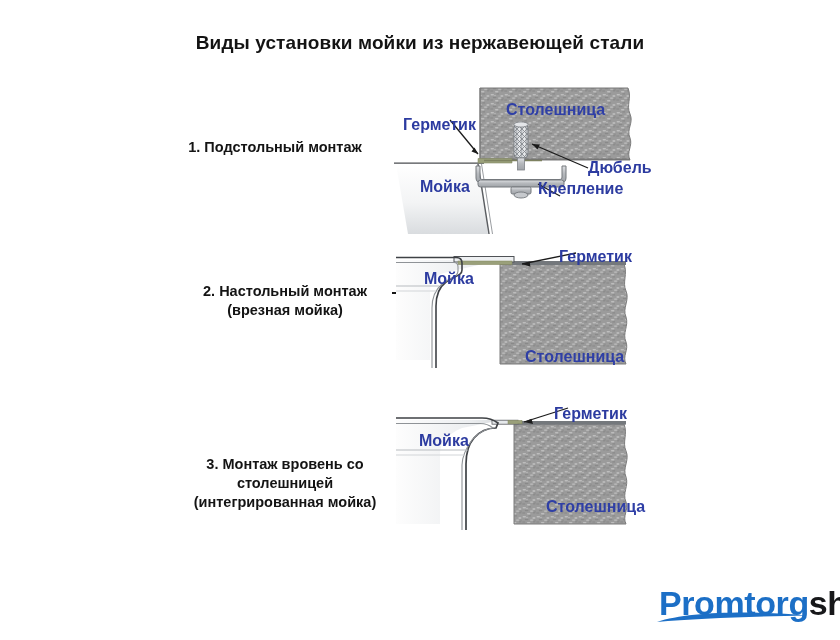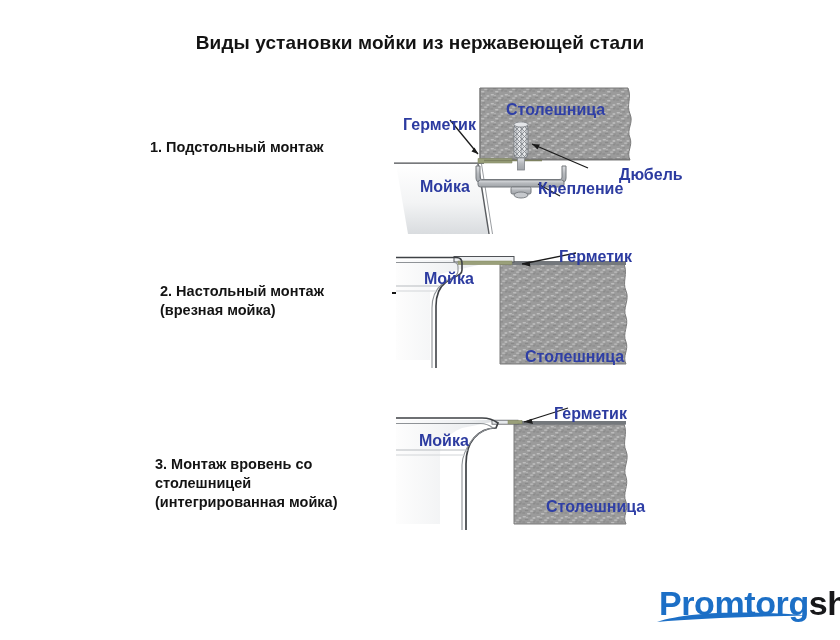--- a/index.html
+++ b/index.html
@@ -15,21 +15,21 @@
   .title{
     position:absolute;left:0;right:0;top:32px;
     text-align:center;
     font-size:19px;font-weight:bold;color:#131313;
     letter-spacing:.1px;
   }
 
   
   .caption{
     position:absolute;
-    text-align:left;
+    text-align:center;
     font-size:14.5px;font-weight:bold;color:#141414;
     line-height:1.32;
     white-space:pre-line;
   }
   #cap1{left:150px;top:138px;width:250px;}
   #cap2{left:160px;top:282px;width:250px;}
   #cap3{left:155px;top:437px;width:260px;margin-top:18px;}
 
   
   .cap-leader{
@@ -50,21 +50,21 @@
     position:absolute;
     font-size:16px;font-weight:bold;color:#2c3ba0;
     white-space:nowrap;
   }
   .anno.on-slab{color:#2f3fa6;}
 
   
   #a1-germetik{left:403px;top:116px;}
   #a1-stol{left:506px;top:101px;}
   #a1-moika{left:420px;top:178px;}
-  #a1-dubel{left:588px;top:166px;margin-left:31px;}
+  #a1-dubel{left:588px;top:159px;}
   #a1-krep{left:538px;top:180px;}
   
   #a2-germetik{left:559px;top:248px;}
   #a2-moika{left:424px;top:270px;}
   #a2-stol{left:525px;top:348px;}
   
   #a3-germetik{left:554px;top:405px;}
   #a3-moika{left:419px;top:432px;}
   #a3-stol{left:546px;top:498px;}
 

